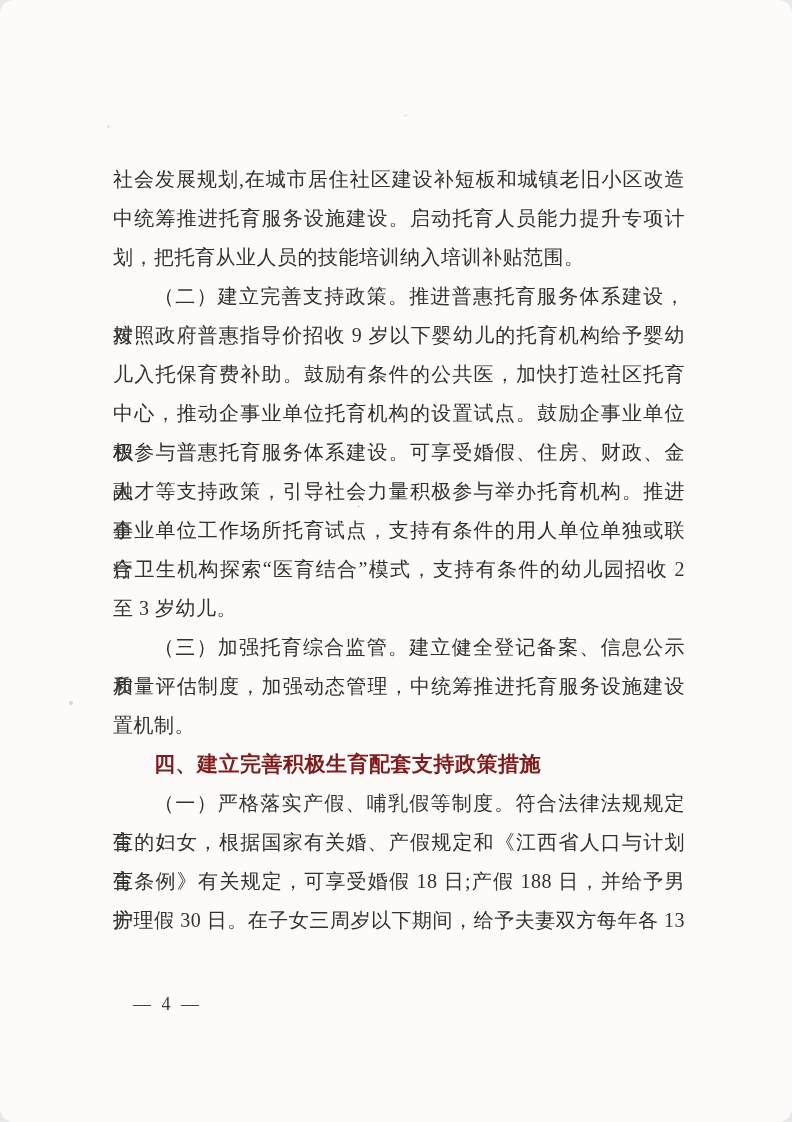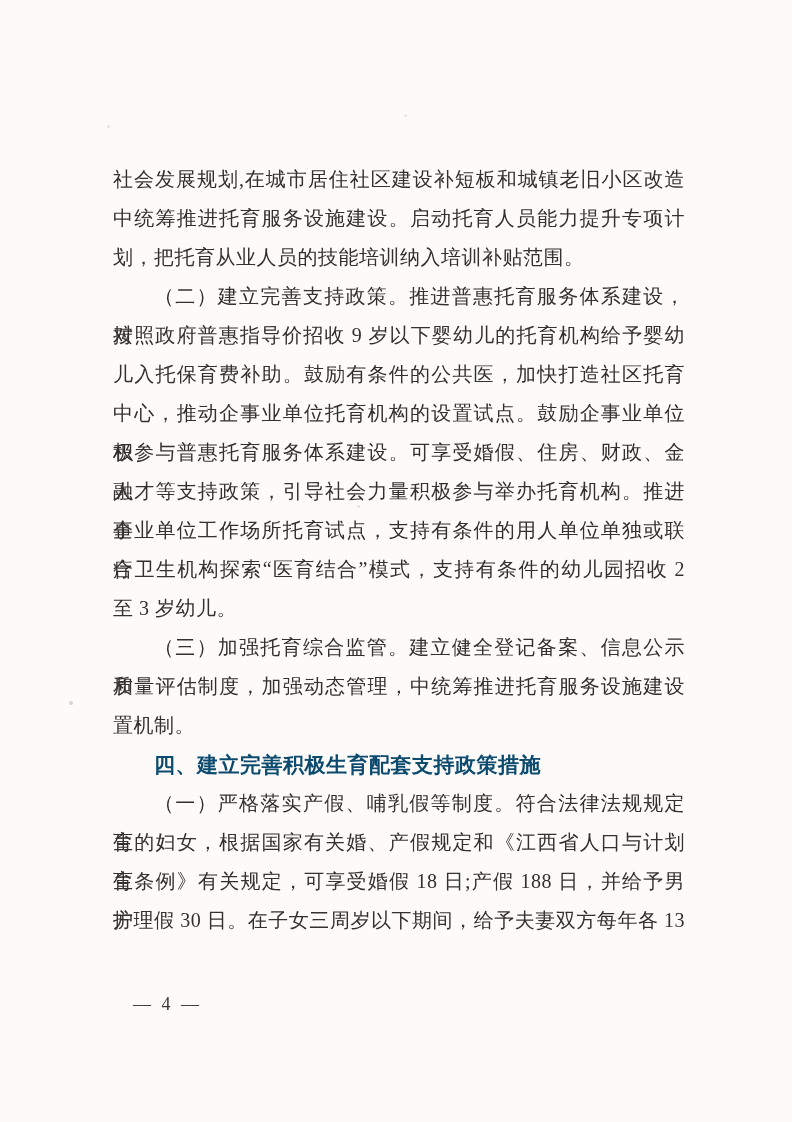--- a/index.html
+++ b/index.html
@@ -8,20 +8,21 @@
     background: #e8e8e8;
   }
   .page {
     position: relative;
     width: 792px;
     height: 1122px;
     margin: 0 auto;
     background: #fcfbf9;
     overflow: hidden;
     font-family: "Liberation Serif", "DejaVu Serif", serif;
+    border-radius: 14px;
   }
   .text-block {
     position: absolute;
     left: 113px;
     top: 160px;
     width: 572px;
   }
   .line {
     font-size: 20px;
     line-height: 39px;
@@ -34,24 +35,24 @@
     text-align-last: justify;
   }
   .line.left {
     text-align: left;
     text-align-last: left;
   }
   .line.indent {
     text-indent: 41px;
   }
   .line.heading {
-    font-family: Liberation Sans, sans-serif;
+    font-family: Liberation Serif, serif;
     font-weight: 700;
     font-size: 21px;
-    color: #0c4a6e;
+    color: #7f1d1d;
     text-indent: 41px;
     text-align: left;
     text-align-last: left;
   }
   .footer {
     position: absolute;
     left: 133px;
     top: 994px;
     font-size: 18px;
     color: #3c3a37;

